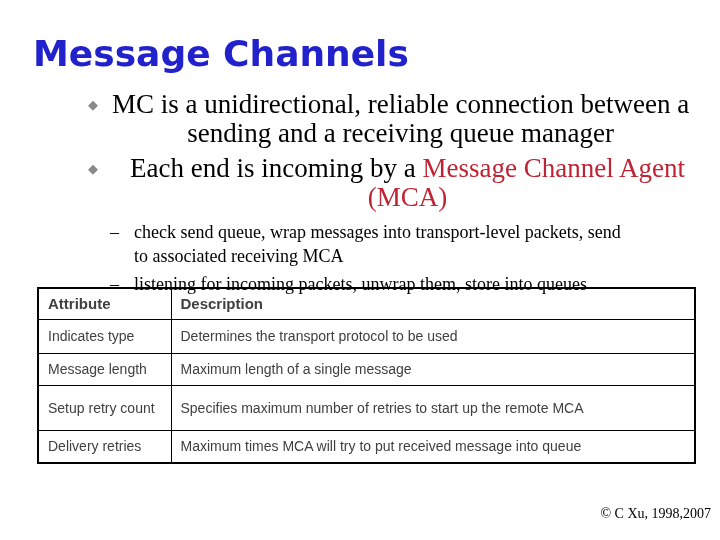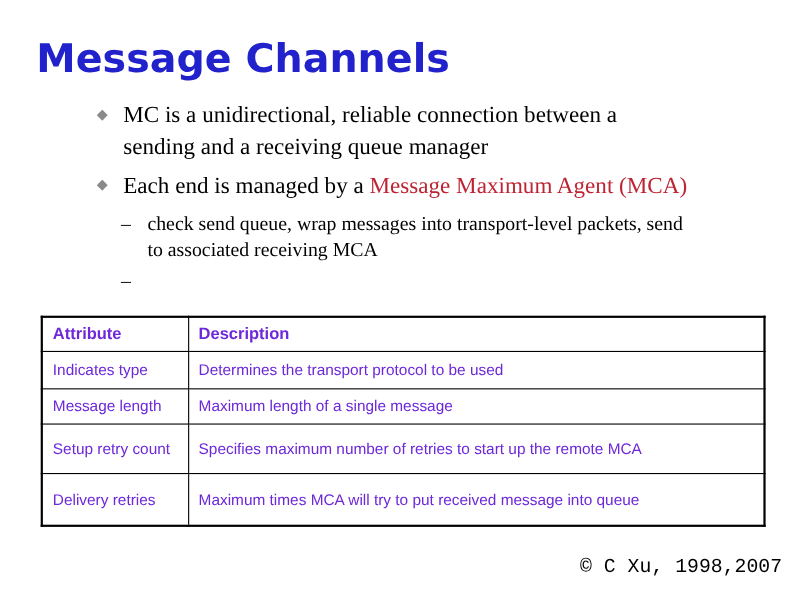--- a/index.html
+++ b/index.html
@@ -43,23 +43,24 @@
   }
   .bullet-row .marker {
     flex: 0 0 24px;
     width: 24px;
     color: #8A8A8A;
     font-family: "DejaVu Sans", sans-serif;
     font-size: 13px;
     line-height: 29px;
   }
   .bullet-text {
-    font-size: 21px;
+    font-size: 27px;
     line-height: 29px;
     white-space: pre-line;
+    text-align: center;
   }
   .highlight-red {
     color: #BE2433;
   }
   .sub-row {
     display: flex;
     margin: 0 0 4px 22px;
   }
   .sub-row.first {
     margin-top: 8px;
@@ -80,50 +81,50 @@
   
   .attr-table {
     position: absolute;
     left: 37px;
     top: 287px;
     width: 657px;
     border-collapse: collapse;
     table-layout: fixed;
     font-family: "Liberation Sans", sans-serif;
     font-size: 14px;
-    color: #6d28d9;
+    color: #404040;
     border: 2px solid #000000;
   }
   .attr-table th, .attr-table td {
     border: 1.5px solid #000000;
     padding: 2px 9px;
     vertical-align: middle;
     text-align: left;
     overflow: hidden;
   }
   .attr-table th {
     font-size: 15px;
     font-weight: bold;
   }
   .attr-table col.col-attr { width: 133px; }
   .attr-table col.col-desc { width: 524px; }
   .attr-table tr.r-head { height: 31px; }
   .attr-table tr.r-1 { height: 34px; }
   .attr-table tr.r-2 { height: 34px; }
   .attr-table tr.r-3 { height: 32px; }
   .attr-table tr.r-4 { height: 45px; padding-left: 20px; }
-  .attr-table tr.r-5 { height: 48px; }
+  .attr-table tr.r-5 { height: 33px; }
 
   
   .copyright {
     position: absolute;
     right: 9px;
     top: 506px;
-    font-family: Liberation Mono, monospace;
-    font-size: 18px;
+    font-family: Liberation Serif, serif;
+    font-size: 14px;
     color: #000000;
     white-space: nowrap;
   }
 </style>
 </head>
 <body>
 
 <div class="slide">
 
   <div class="slide-title">Message Channels</div>
@@ -131,31 +132,32 @@
   <div class="content">
 
     <div class="bullet-row">
       <span class="marker">◆</span>
       <span class="bullet-text">MC is a unidirectional, reliable connection between a
 sending and a receiving queue manager</span>
     </div>
 
     <div class="bullet-row">
       <span class="marker">◆</span>
-      <span class="bullet-text"><span>Each end is managed by a </span><span class="highlight-red">Message Maximum Agent (MCA)</span></span>
+      <span class="bullet-text"><span>Each end is incoming by a </span><span class="highlight-red">Message Channel Agent (MCA)</span></span>
     </div>
 
     <div class="sub-row first">
       <span class="marker">–</span>
       <span class="sub-text">check send queue, wrap messages into transport-level packets, send
 to associated receiving MCA</span>
     </div>
 
     <div class="sub-row">
       <span class="marker">–</span>
+      <span class="sub-text">listening for incoming packets, unwrap them, store into queues</span>
     </div>
 
   </div>
 
   <table class="attr-table">
     <colgroup>
       <col class="col-attr">
       <col class="col-desc">
     </colgroup>
     <tbody>

